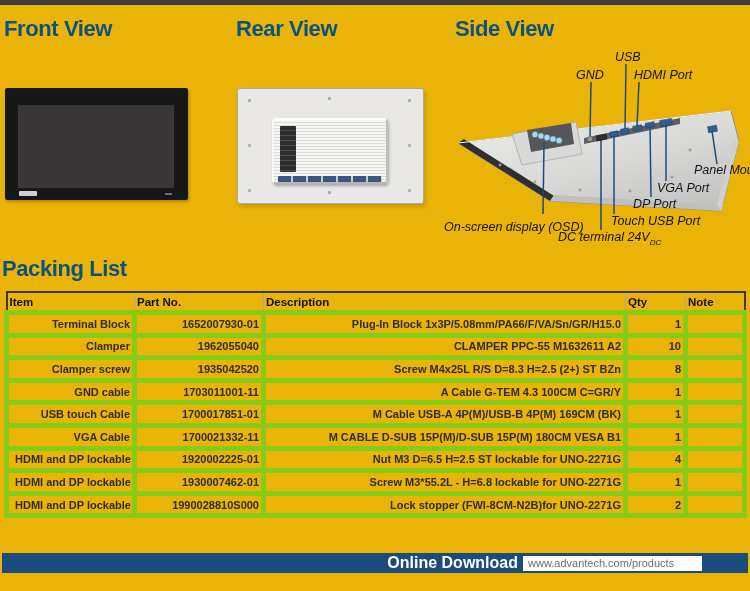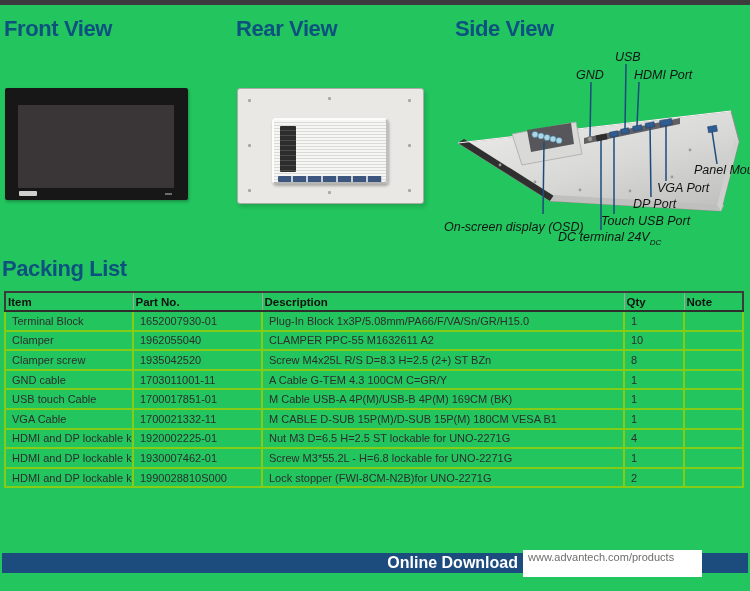--- a/index.html
+++ b/index.html
@@ -1,16 +1,16 @@
 <!DOCTYPE html>
 <html style="--accent: #0d527f; --navy: #1c4b7e; --topbar: #3c3c3e;"><head>
 <meta charset="utf-8">
 <style>
   html,body { margin:0; padding:0; background:#fff; }
-  .page { position:relative; width:750px; height:591px; background:#22c55e; overflow:hidden;
+  .page { position:relative; width:750px; height:591px; background:#eab308; overflow:hidden;
           font-family:"Liberation Sans","DejaVu Sans",sans-serif; }
 
   .top-bar { position:absolute; left:0; top:0; width:750px; height:5px; background:var(--topbar,#3c3c3e); }
 
   .hd { position:absolute; margin:0; font-size:22px; font-weight:700; letter-spacing:-0.4px;
         color:var(--accent,#0d527f); line-height:1.1; white-space:nowrap; }
   .hd-front { left:4px; top:17px; }
   .hd-rear  { left:236px; top:17px; }
   .hd-side  { left:455px; top:17px; }
   .hd-pack  { left:2px; top:257px; }
@@ -44,29 +44,29 @@
   .sv-label { position:absolute; font-size:12.5px; color:#141414; white-space:nowrap; line-height:1.15;font-style:italic; }
   .sv-label sub { font-size:8px; }
 
   
   .packing-table { position:absolute; left:4px; top:291px; width:740px;
                    border-collapse:collapse; table-layout:fixed;
                    font-size:11px; color:#2e2e2e; border:2px solid #3a3a38; }
   .packing-table th { font-size:11.5px; font-weight:700; color:#111;
                       border:1px solid #a6a6a4; border-bottom:2px solid #2e2e2c;
                       height:15px; padding:1px 2px 1px 2px; text-align:left; }
-  .packing-table td { border:2px solid #84cc16; height:15.6px; padding:1px 2px 1px 6px;
-                      text-align:left; white-space:nowrap; overflow:hidden; }
+  .packing-table td { border:5px solid #84cc16; height:15.6px; padding:1px 2px 1px 6px;
+                      text-align:right; white-space:nowrap; overflow:hidden;font-weight:bold; }
   .col-item{width:128px}.col-part{width:129px}.col-desc{width:362px}.col-qty{width:60px}.col-note{width:59px}
 
   
   .footer-bar { position:absolute; left:2px; top:553px; width:746px; height:20px;
                 background:var(--navy,#1c4b7e); display:flex; align-items:center; }
   .footer-label { margin-left:auto; color:#fff; font-size:16px; font-weight:700; white-space:nowrap; }
-  .url-box { width:174px; height:27px; background:#fff; margin:0 46px 0 5px;
+  .url-box { width:174px; height:15px; background:#fff; margin:0 46px 0 5px;
              font-size:11px; color:#6e6e6c; line-height:15px; padding-left:5px; }
 </style>
 </head>
 <body>
 
 <div class="page">
 
   <div class="top-bar"></div>
 
   <h2 class="hd hd-front">Front View</h2>
@@ -152,21 +152,21 @@
     <rect x="268" y="111" width="9" height="6" fill="#2f5d92" stroke="#1c3a60" stroke-width="0.5" transform="rotate(-10 272.5 114)"></rect>
   </svg>
 
   <div>
       <div class="sv-label" style="left: 615px; top: 50px;">USB</div>
       <div class="sv-label" style="left: 576px; top: 68px;">GND</div>
       <div class="sv-label" style="left: 634px; top: 68px;">HDMI Port</div>
       <div class="sv-label" style="left: 694px; top: 163px;">Panel Mount</div>
       <div class="sv-label" style="left: 657px; top: 181px;">VGA Port</div>
       <div class="sv-label" style="left: 633px; top: 197px;">DP Port</div>
-      <div class="sv-label" style="left: 601px; top: 214px;">Touch USB Port</div>
+      <div class="sv-label" style="left: 601px; top: 214px; padding-left: 10px;">Touch USB Port</div>
       <div class="sv-label" style="left: 444px; top: 220px;">On-screen display (OSD)</div>
       <div class="sv-label" style="left: 558px; top: 230px;">DC terminal 24V<sub>DC</sub></div>
     </div>
 
   <h2 class="hd hd-pack">Packing List</h2>
 
   <table class="packing-table">
     <colgroup>
       <col class="col-item">
         <col class="col-part">

